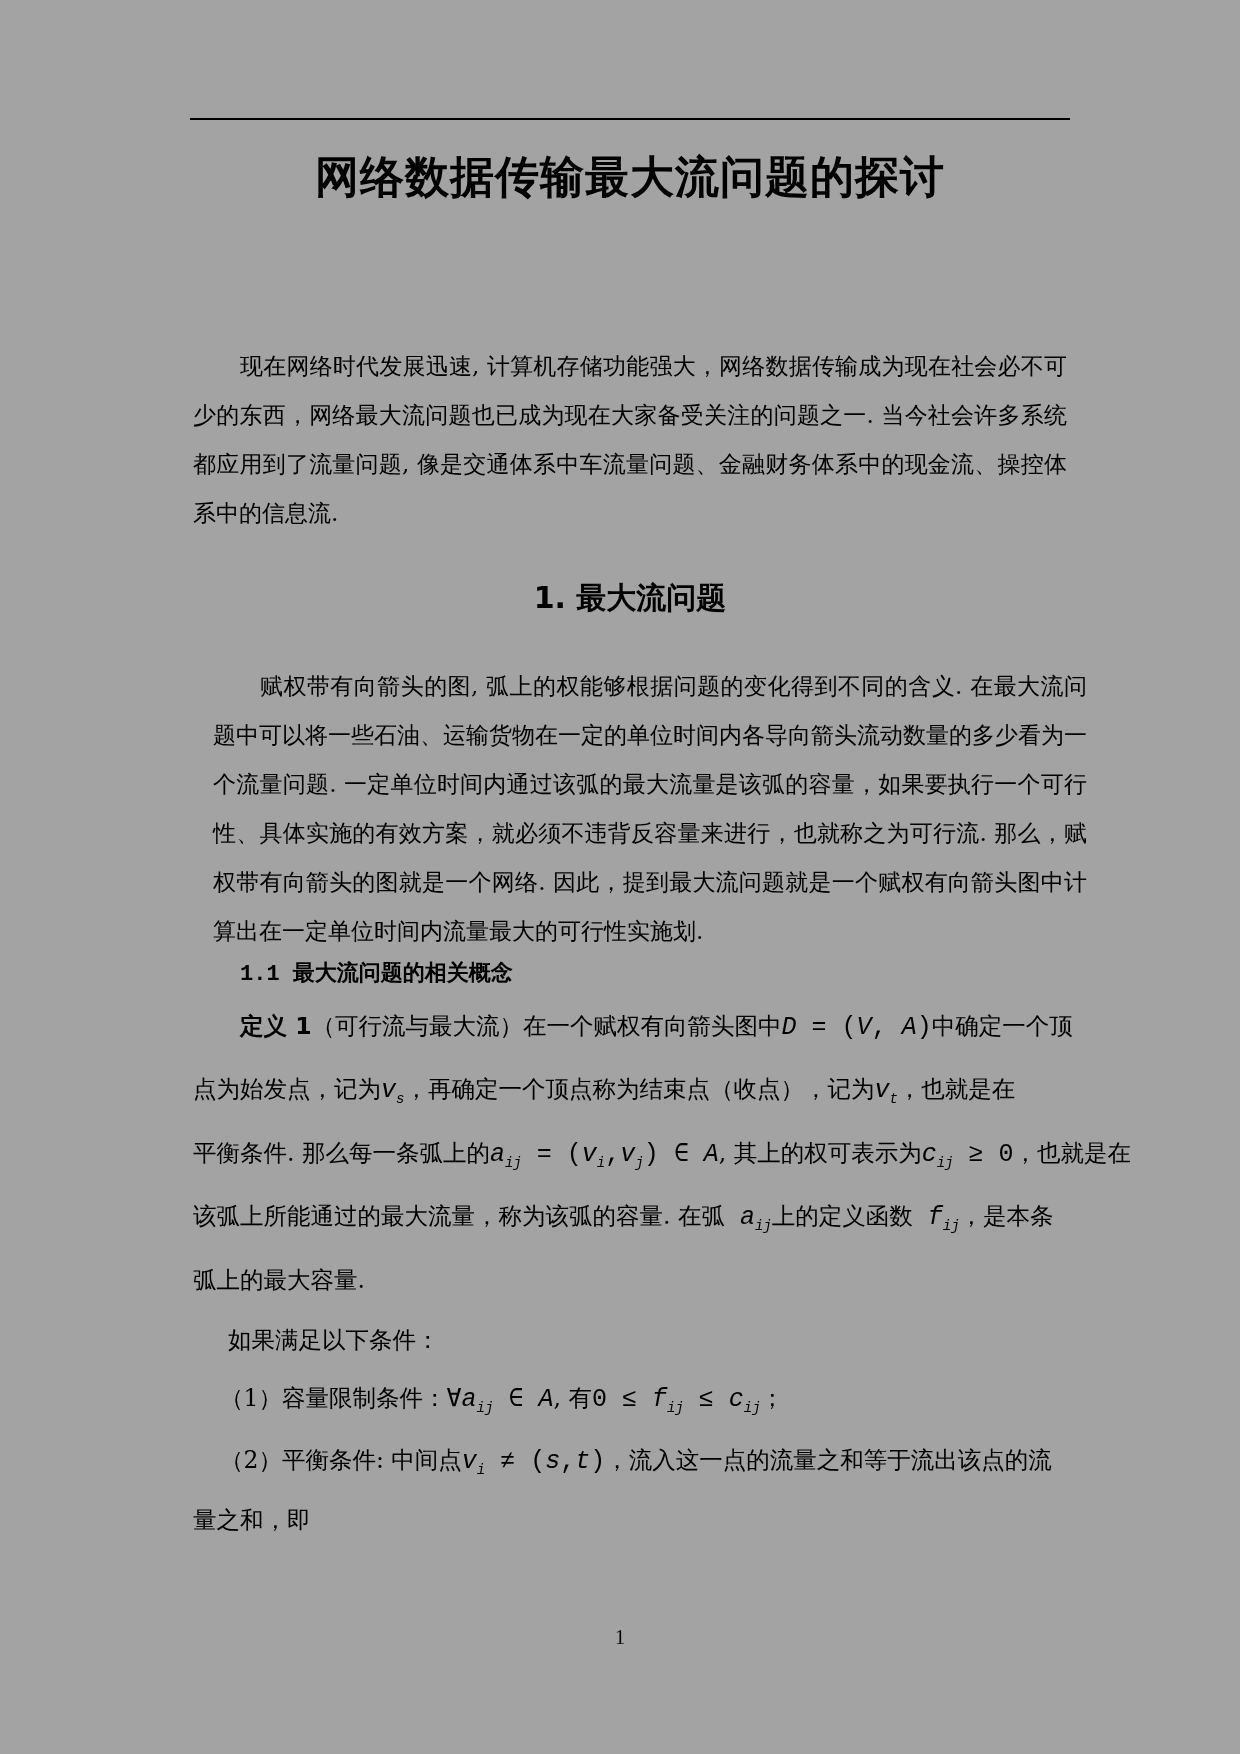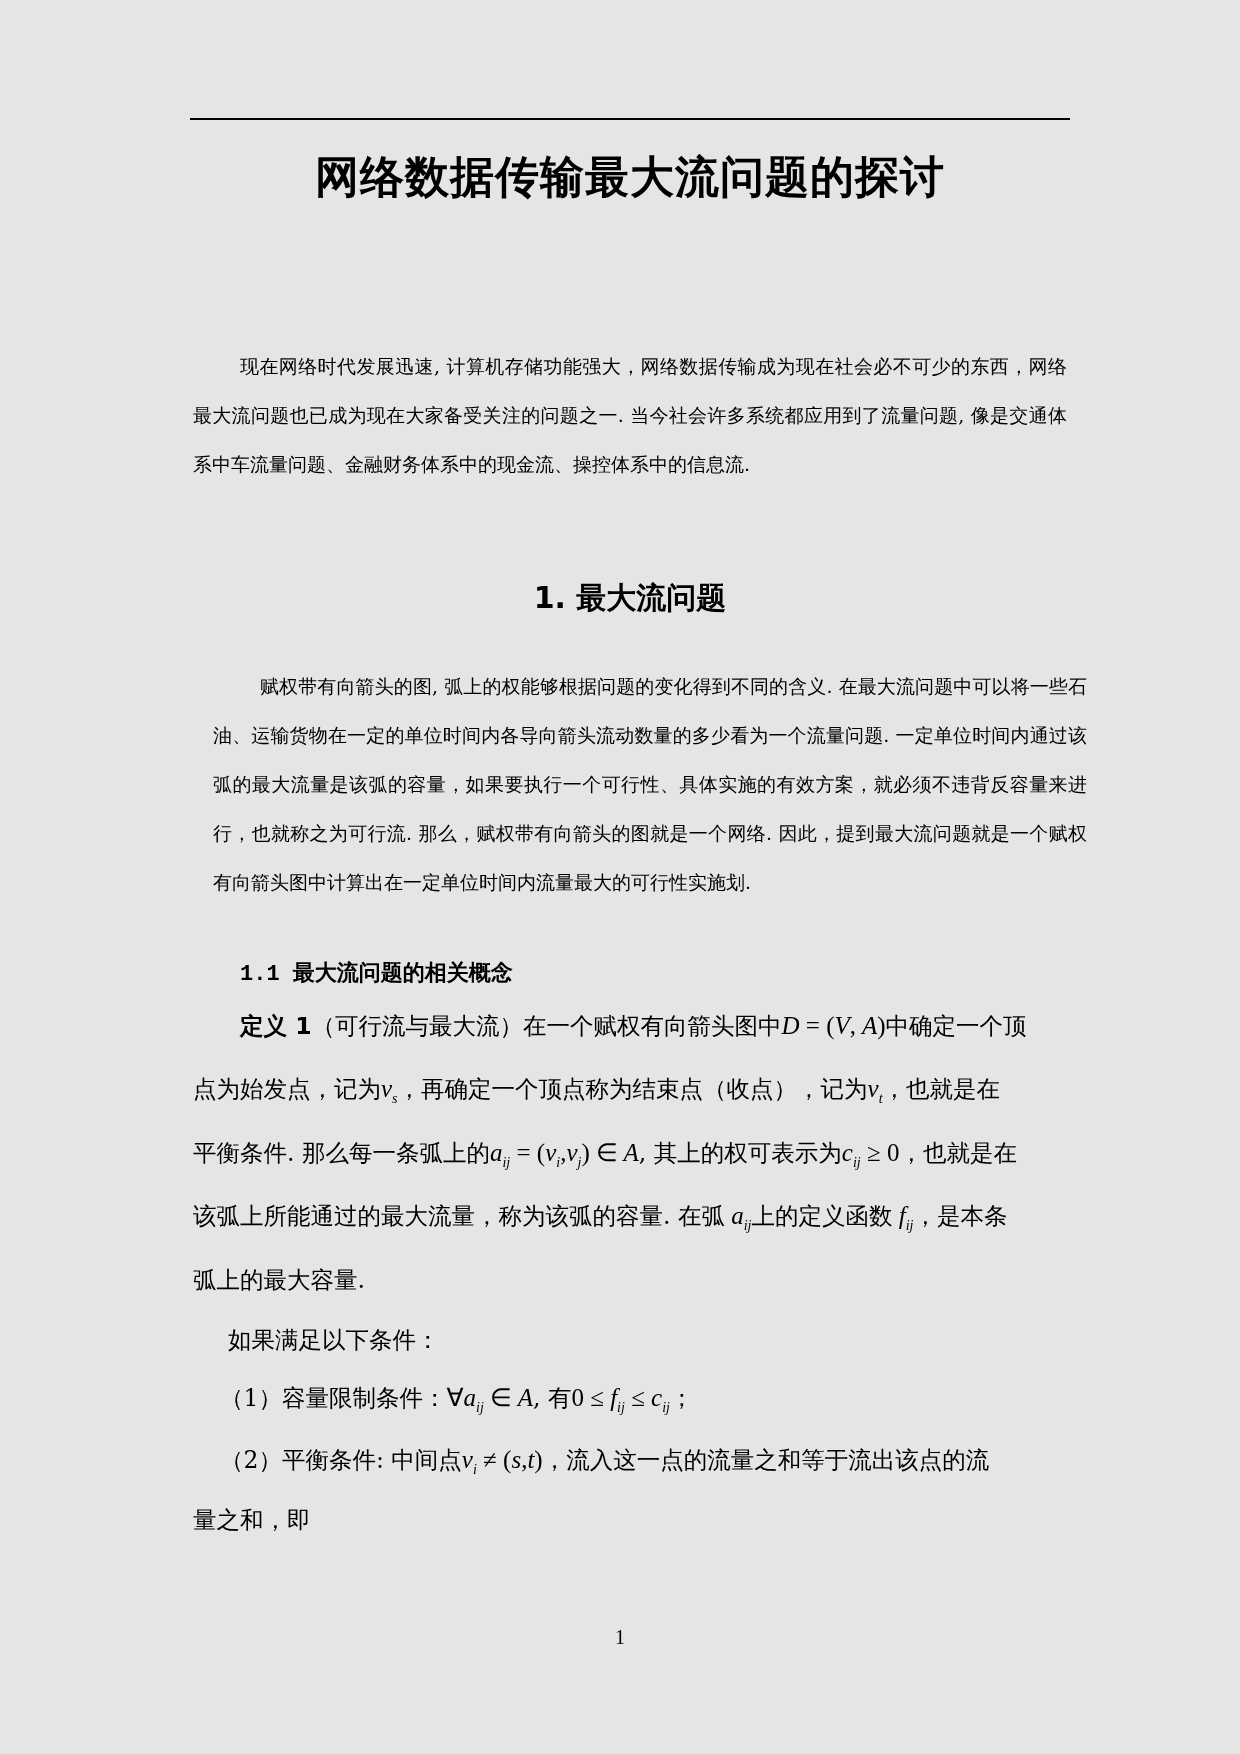--- a/index.html
+++ b/index.html
@@ -1,30 +1,30 @@
 <!DOCTYPE html>
 <html><head>
   <meta charset="utf-8">
   <style>
     html, body { margin: 0; padding: 0; background: #ffffff; }
     body { width: 1240px; height: 1754px; position: relative; overflow: hidden; color: #000; }
-    .page { position: absolute; left: 0; top: 0; width: 1240px; height: 1754px; background: #e5e5e5; }
+    .page { position: absolute; left: 0; top: 0; width: 1240px; height: 1754px; background: #a3a3a3; }
     .top-rule { position: absolute; left: 190px; top: 118px; width: 880px; height: 2px; background: #000; }
     .title { position: absolute; left: 190px; top: 148px; width: 880px; text-align: center;
       font-family: "DejaVu Sans", sans-serif; font-weight: bold; font-size: 44px; letter-spacing: 1px; }
     .preface { position: absolute; left: 190px; top: 258px; width: 880px; text-align: center;
       font-family: "DejaVu Sans", sans-serif; font-weight: bold; font-size: 32px; letter-spacing: 18px; }
     .para { position: absolute; left: 193px; width: 874px; font-family: "DejaVu Serif", serif;
-      font-size: 19px; line-height: 49px; text-align: justify; }
+      font-size: 23px; line-height: 49px; text-align: justify; }
     .indent { text-indent: 47px; }
     .h1 { position: absolute; left: 190px; top: 578px; width: 880px; text-align: center;
       font-family: "DejaVu Sans", sans-serif; font-weight: bold; font-size: 30px; }
     .h2 { position: absolute; left: 240px; top: 958px; font-family: Liberation Mono, monospace;
       font-weight: bold; font-size: 22px; }
-    .math { font-family: Liberation Serif, serif; font-style: italic; font-size: 25px; }
+    .math { font-family: Liberation Mono, monospace; font-style: italic; font-size: 25px; }
     .math sub { font-size: 14px; }
     .up { font-style: normal; }
     .bold { font-weight: bold; font-family: "DejaVu Sans", sans-serif; }
     .line { position: absolute; left: 193px; width: 874px; font-family: "DejaVu Serif", serif;
       font-size: 23.5px; white-space: nowrap; }
     .page-number { position: absolute; left: 0; width: 1240px; top: 1626px; text-align: center;
       font-family: "Liberation Serif", serif; font-size: 20px; }
   </style>
 </head>
 <body>

